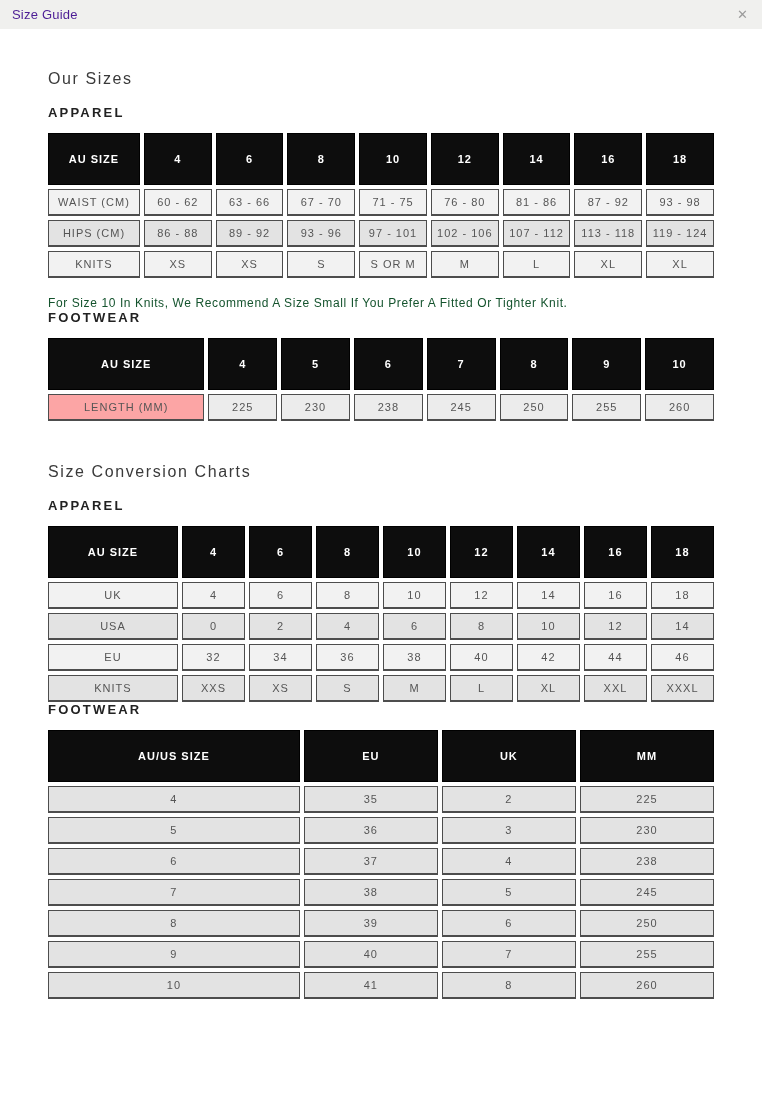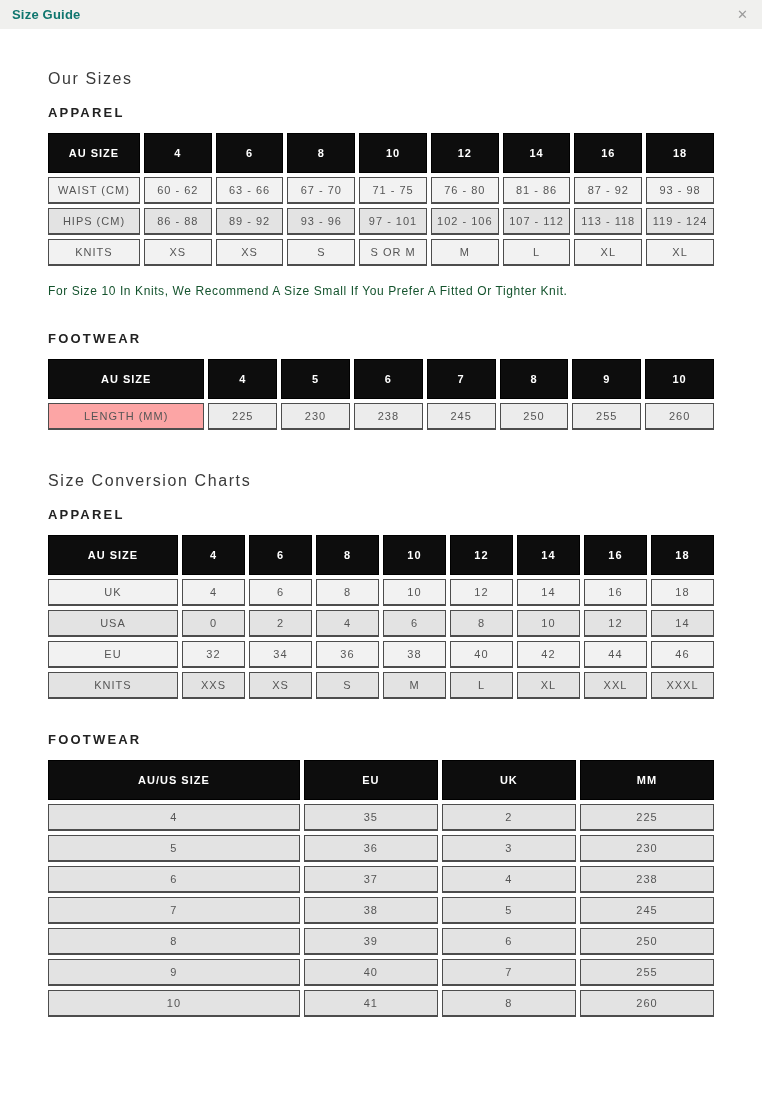--- a/index.html
+++ b/index.html
@@ -6,47 +6,47 @@
   html,body { background:#ffffff; }
   body {
     width:762px; height:1100px; position:relative; overflow:hidden;
     font-family:"Liberation Sans", sans-serif;
   }
   .topbar {
     height:29px; background:#f0f0ee;
     display:flex; align-items:center; justify-content:space-between;
     padding:0 12px;
   }
-  .topbar-title { font-size:13px; font-weight:bold; color:#0f766e; letter-spacing:0.2px;text-align:center; }
+  .topbar-title { font-size:13px; font-weight:normal; color:#4c1d95; letter-spacing:0.2px;text-align:center; }
   .close-btn {
     color:#9b9b9b; font-size:13px; line-height:1; cursor:pointer;
     padding:2px 2px; user-select:none;
   }
   .content { padding:0 48px; }
 
   .section-title {
     font-size:16px; color:#3a3a3a; letter-spacing:1.6px;
   }
   .title-our-sizes { padding-top:41px; }
   .title-conv { margin-top:42px; }
 
   .section-label {
     font-size:13px; font-weight:bold; color:#222; letter-spacing:2.2px;
   }
   .label-after-title { margin-top:17px; }
-  .label-mid { margin-top:33px; }
+  .label-mid { }
 
   table {
     border-collapse:separate; border-spacing:4px; table-layout:fixed;
     width:calc(100% + 8px); margin-left:-4px;
     margin-top:9px; margin-bottom:-4px;
   }
   th {
     background:#0d0d0d; color:#ffffff; font-size:11px; font-weight:bold;
-    letter-spacing:1px; height:40px; text-align:center;
+    letter-spacing:1px; height:52px; text-align:center;
     border:1px solid #000000; padding:0 2px;
   }
   td {
     font-size:11px; color:#555555; letter-spacing:1px; text-align:center;
     height:27px; padding:0 2px;
     border:1px solid #4d4d4d; border-bottom-width:2px;
     background:#f2f2f2;
     overflow:hidden; white-space:nowrap;
   }
   table.zebra tbody tr:nth-child(even) td { background:#e3e3e3; }

